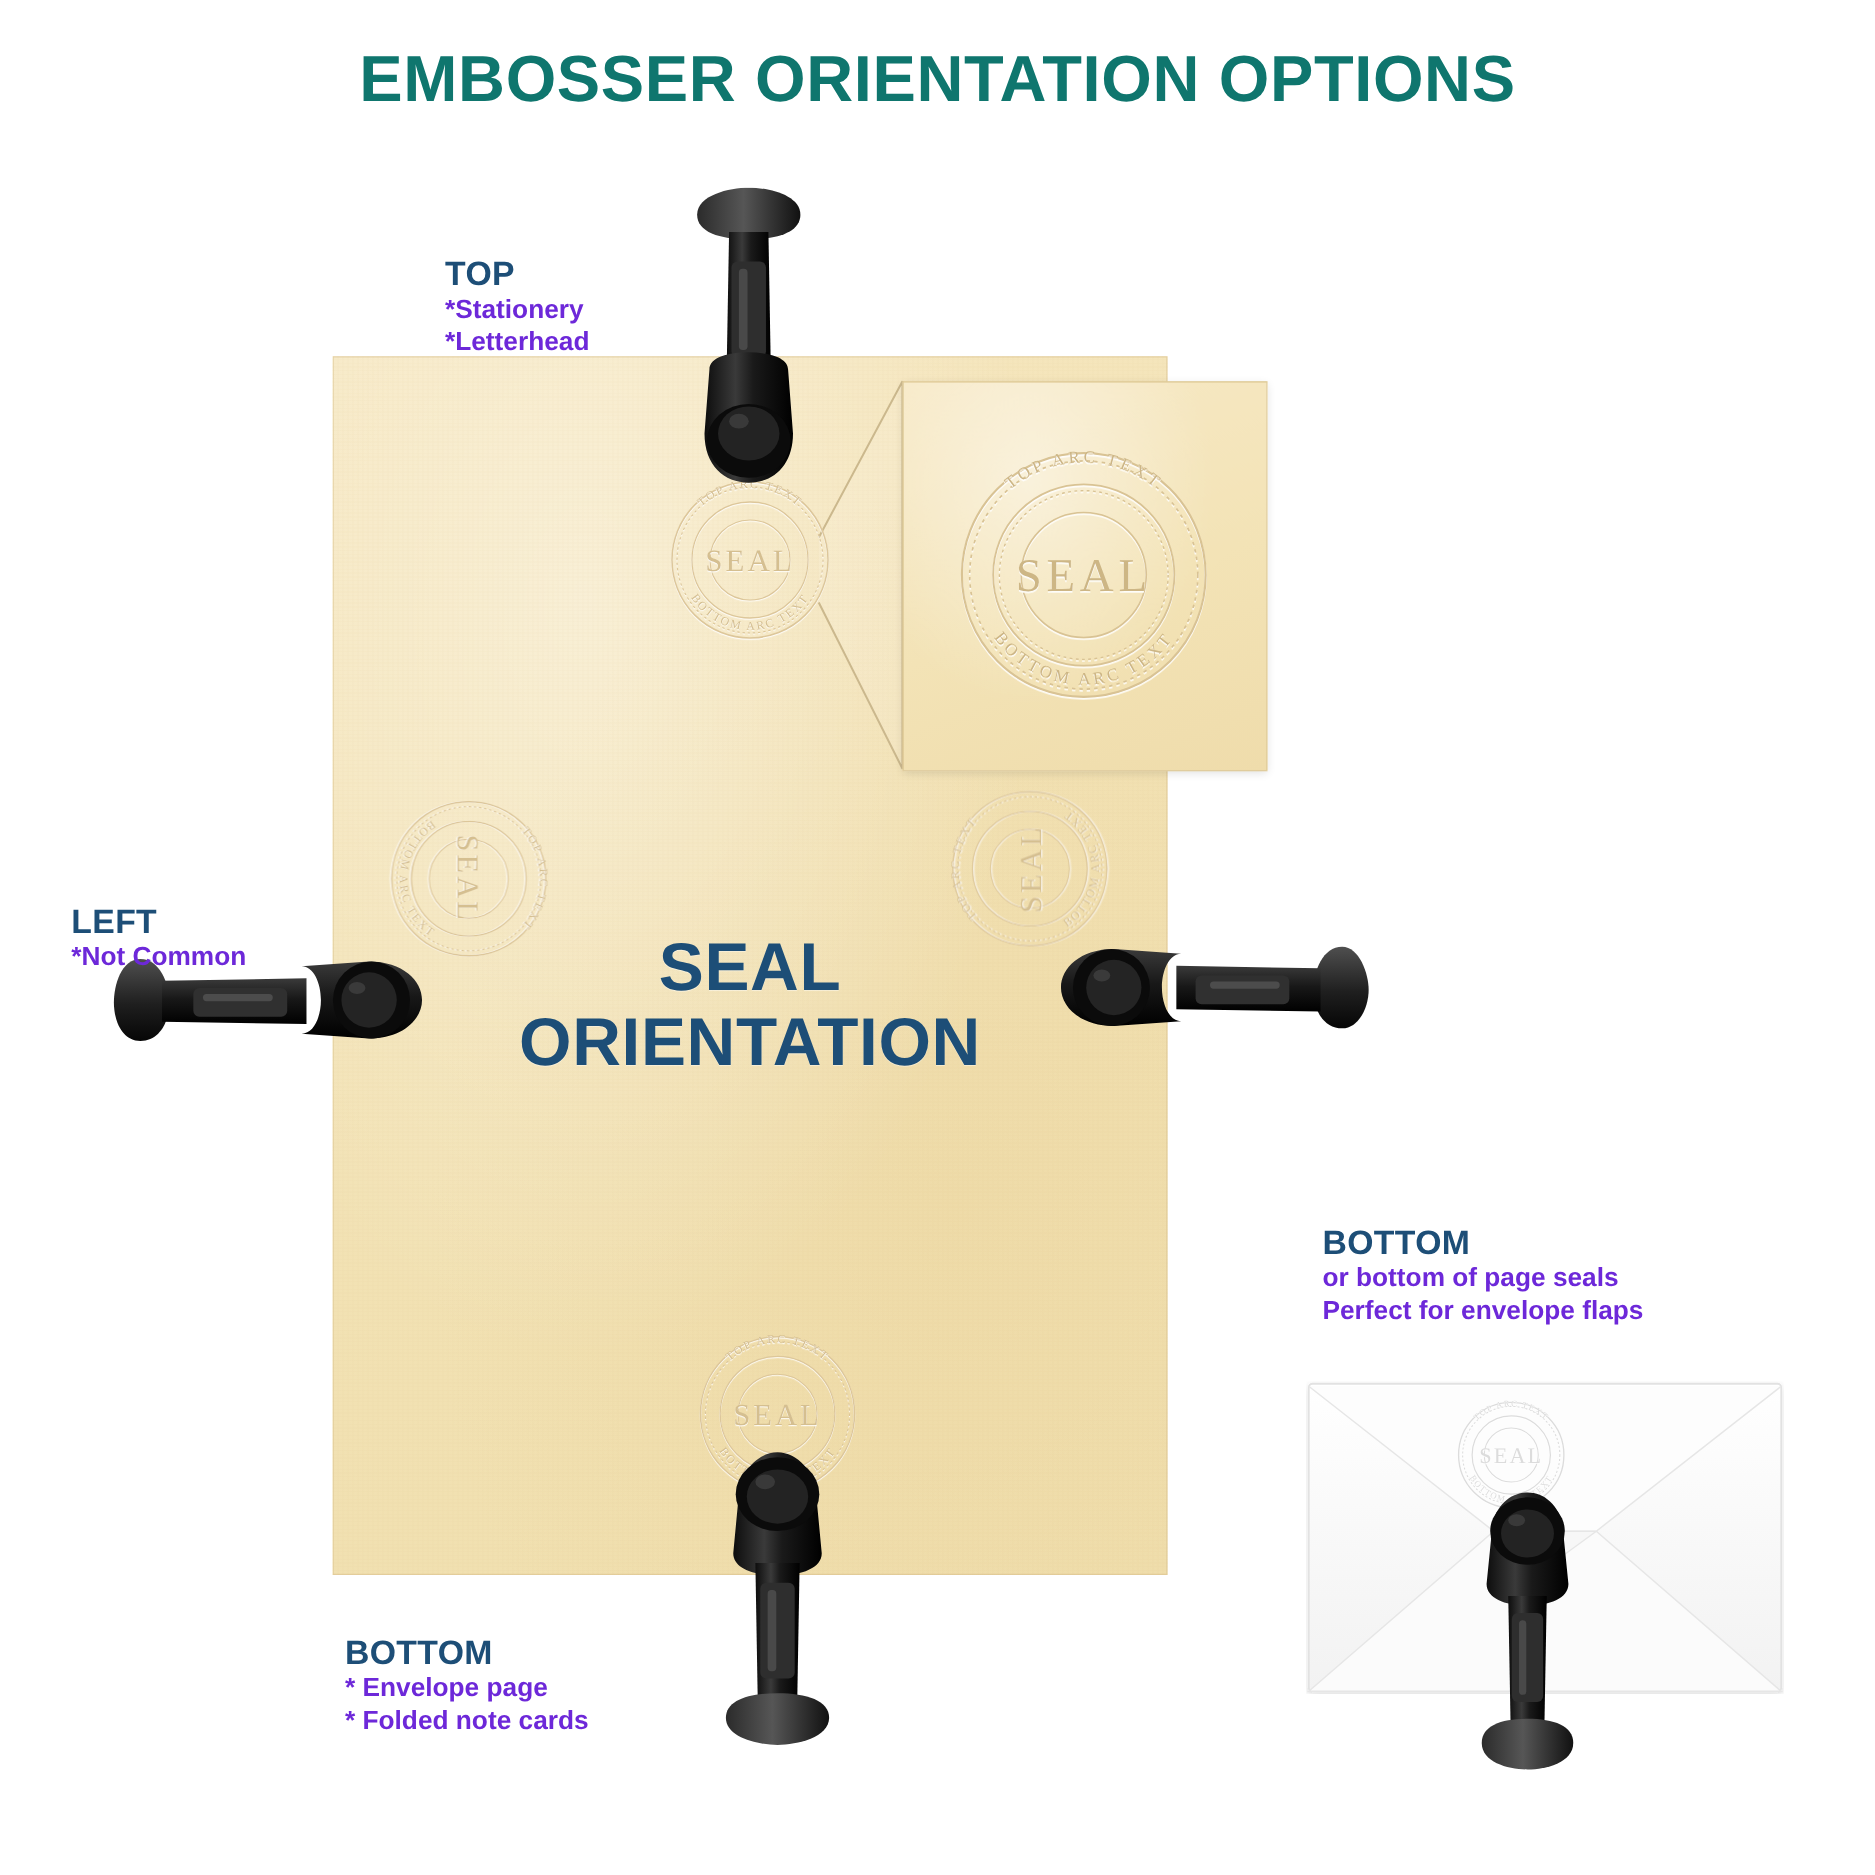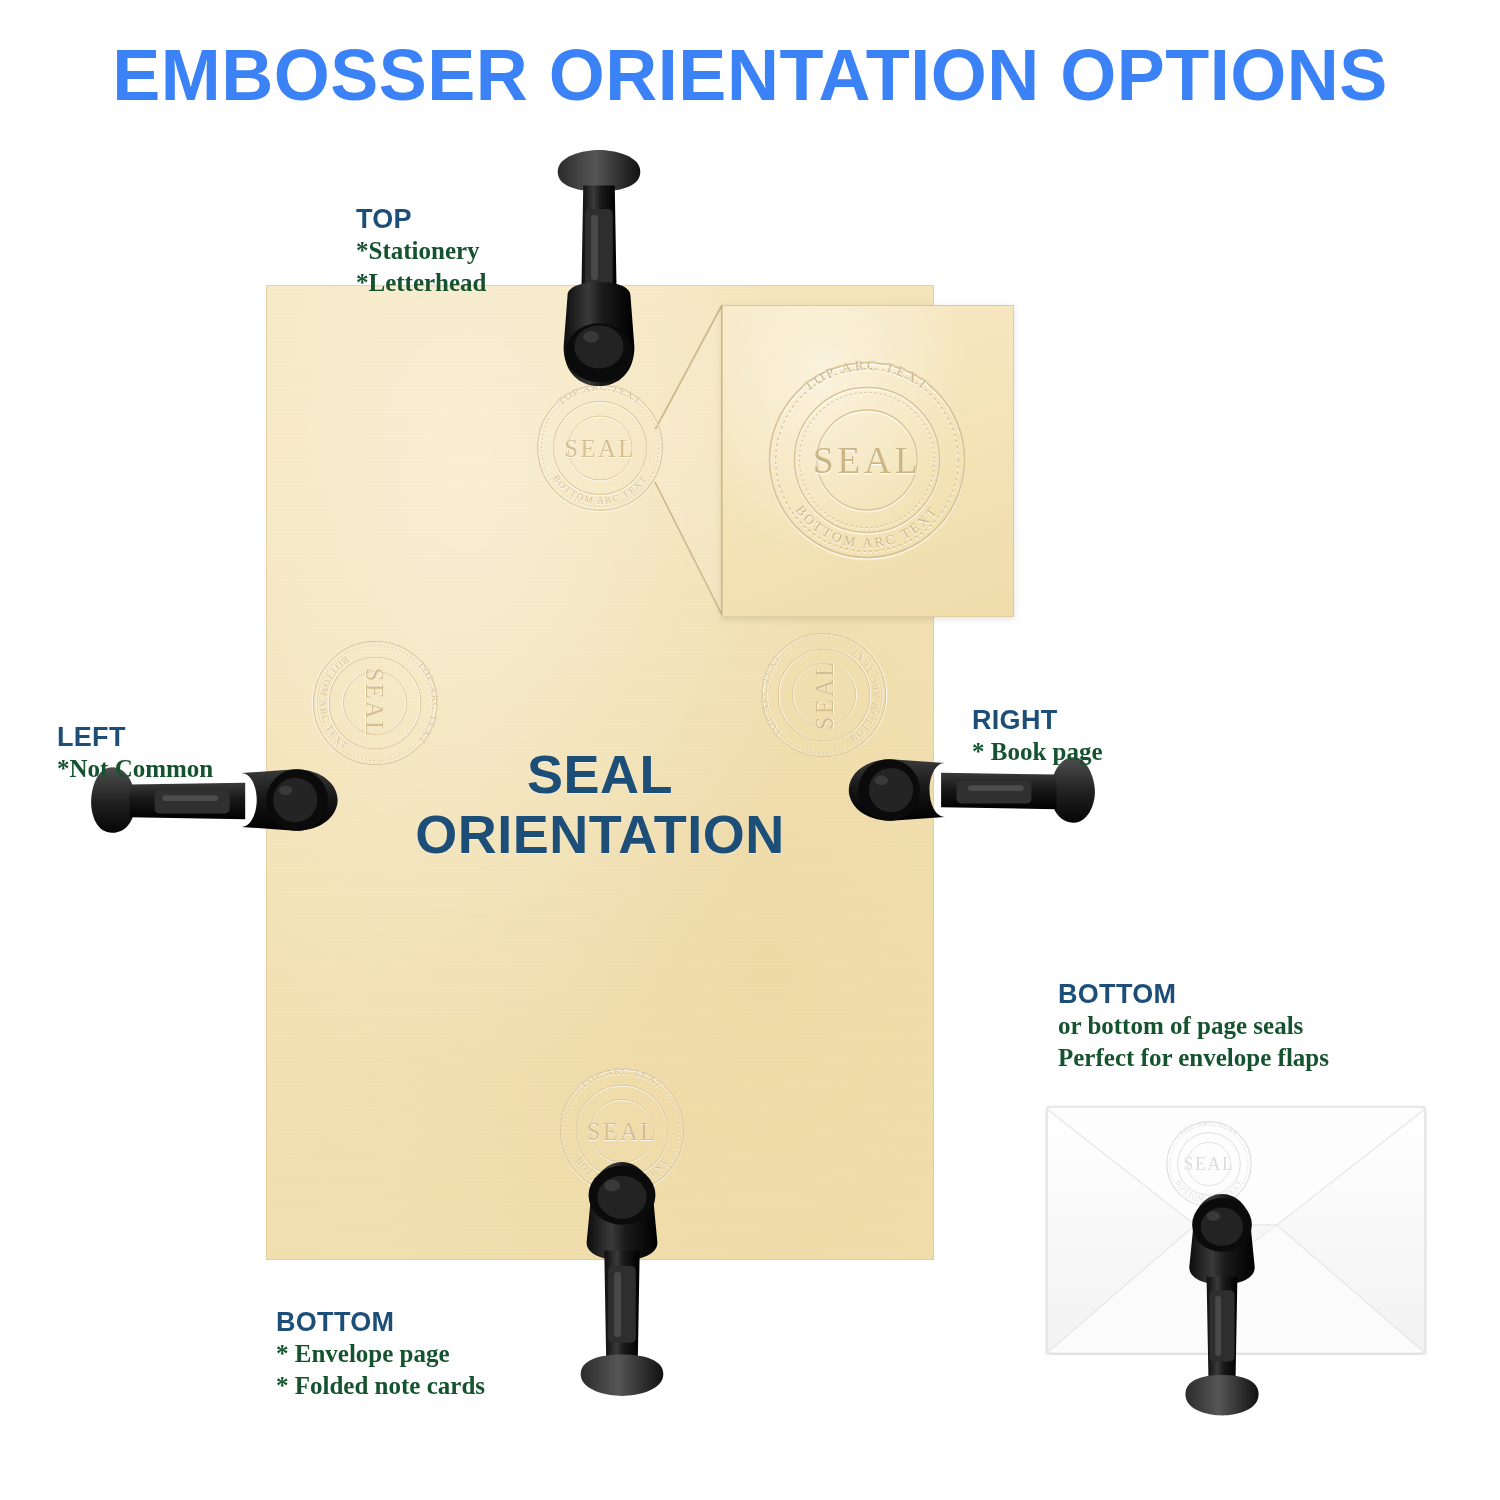--- a/index.html
+++ b/index.html
@@ -20,24 +20,24 @@
     inset: 0;
   }
 
   
   .title {
     position: absolute;
     top: 34px;
     left: 0;
     width: 1500px;
     text-align: center;
-    font-size: 72px;
+    font-size: 52px;
     font-weight: bold;
     letter-spacing: 0.5px;
-    color: #3b82f6;
+    color: #0f766e;
     font-family: "Liberation Sans", sans-serif;
   }
 
   
   .paper {
     position: absolute;
     left: 266px;
     top: 285px;
     width: 668px;
     height: 975px;
@@ -105,25 +105,24 @@
     position: absolute;
   }
   .label-head {
     color: #1d4e77;
     font-weight: bold;
     font-size: 27px;
     letter-spacing: 0.3px;
     margin-top: 24px;
   }
   .label-line {
-    color: #14532d;
+    color: #6d28d9;
     font-weight: bold;
-    font-size: 25px;
+    font-size: 21px;
     line-height: 1.26;
-    font-family: Liberation Serif, serif;
   }
 
   #label-top { left: 356px; top: 180px; }
   #label-left { left: 57px; top: 698px; }
   #label-right { left: 972px; top: 681px; }
   #label-bottom-left { left: 276px; top: 1283px; }
   #label-bottom-right { left: 1058px; top: 955px; }
 
   
   .envelope {
@@ -459,24 +458,20 @@
     <div class="label-head">TOP</div>
     <div class="label-line">*Stationery</div>
     <div class="label-line">*Letterhead</div>
   </div>
 
   <div class="label-block" id="label-left">
     <div class="label-head">LEFT</div>
     <div class="label-line">*Not Common</div>
   </div>
 
-  <div class="label-block" id="label-right">
-    <div class="label-head">RIGHT</div>
-    <div class="label-line">* Book page</div>
-  </div>
 
   <div class="label-block" id="label-bottom-left">
     <div class="label-head">BOTTOM</div>
     <div class="label-line">* Envelope page</div>
     <div class="label-line">* Folded note cards</div>
   </div>
 
   <div class="label-block" id="label-bottom-right">
     <div class="label-head">BOTTOM</div>
     <div class="label-line">or bottom of page seals</div>

